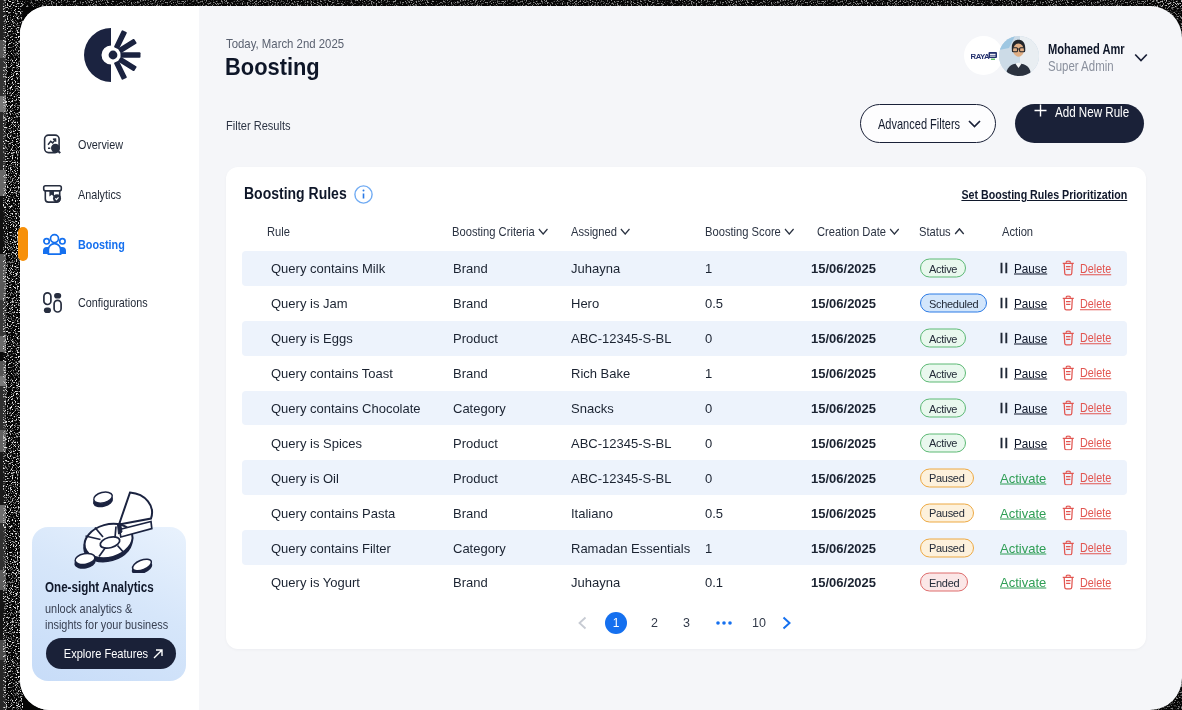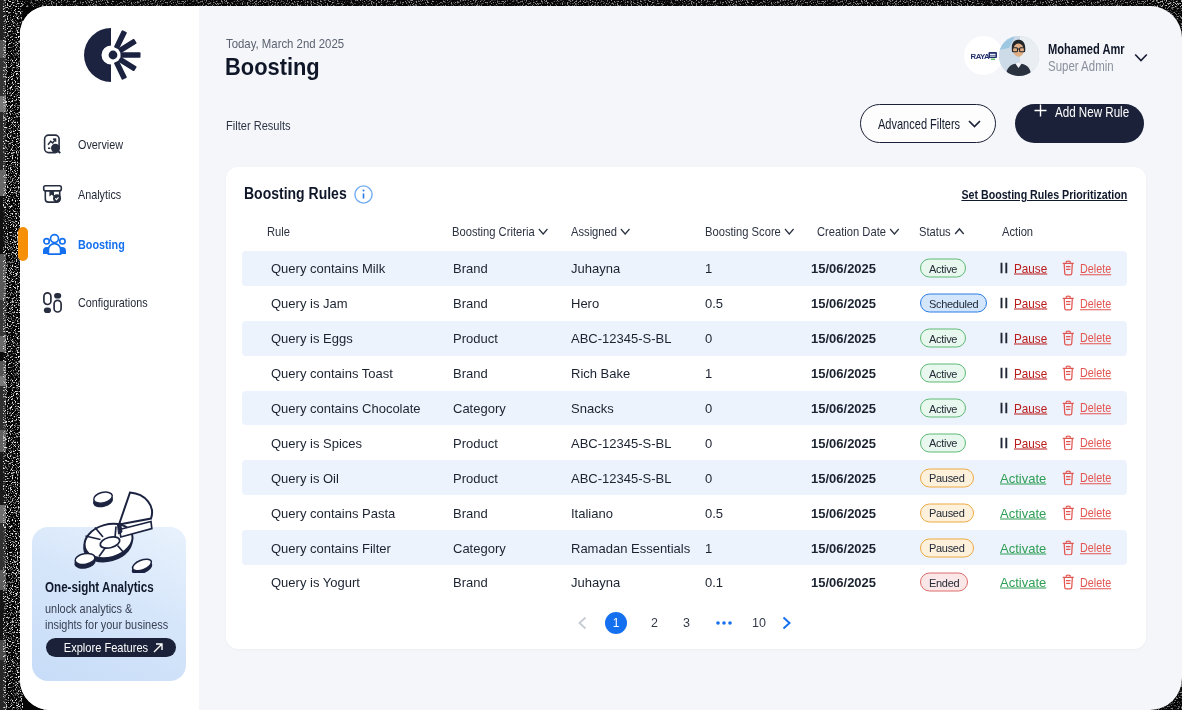--- a/index.html
+++ b/index.html
@@ -11,21 +11,21 @@
 .sidebar{position:absolute;left:0;top:0;width:179px;height:704px;background:#fff}
 .nav-item{position:absolute;left:0;width:179px;height:24px}
 .nav-item .lbl{position:absolute;left:58px;top:50%;transform:translateY(-50%) scaleX(.8);transform-origin:0 50%;font-size:13.5px;color:#1e2634;white-space:nowrap}
 .nav-item svg{position:absolute;left:22px;top:50%;transform:translateY(-50%)}
 .nav-item.active .lbl{color:#1570EF;font-weight:bold}
 .orange-pill{position:absolute;left:18px;top:227px;width:10px;height:34px;border-radius:6px;background:#F79009;z-index:5}
 
 .promo{position:absolute;left:12px;top:521px;width:154px;height:154px;border-radius:16px;background:linear-gradient(205deg,#e9f2fd 0%,#d6e6fa 45%,#c7dcf8 100%)}
 .promo .t1{position:absolute;left:13px;top:52px;font-size:14px;font-weight:bold;color:#10182b;transform:scaleX(.83);transform-origin:0 0;white-space:nowrap}
 .promo .t2{position:absolute;left:13px;top:74px;font-size:12.7px;line-height:16.4px;color:#394153;transform:scaleX(.86);transform-origin:0 0;white-space:nowrap}
-.promo .btn{position:absolute;left:14px;top:111px;width:130px;height:19px;border-radius:16px;background:#1a2138;color:#fff;font-size:12.6px;display:flex;align-items:center;justify-content:center;gap:6px}
+.promo .btn{position:absolute;left:14px;top:111px;width:130px;height:31px;border-radius:16px;background:#1a2138;color:#fff;font-size:12.6px;display:flex;align-items:center;justify-content:center;gap:6px}
 .promo .btn i{font-style:normal;display:inline-block;transform:scaleX(.88)}
 .illus{position:absolute;left:40px;top:-42px}
 
 .h-today{position:absolute;left:206px;top:30px;font-size:13px;color:#5a6170;transform:scaleX(.875);transform-origin:0 0;white-space:nowrap}
 .h-title{position:absolute;left:205px;top:48px;font-size:23px;font-weight:bold;color:#0e1628;transform:scaleX(.95);transform-origin:0 0}
 .h-filter{position:absolute;left:206px;top:112px;font-size:13.5px;color:#2c3444;transform:scaleX(.82);transform-origin:0 0;white-space:nowrap}
 .chip-raya{position:absolute;left:944px;top:30px;width:39px;height:39px;border-radius:50%;background:#fff;overflow:hidden}
 .chip-ava{position:absolute;left:979px;top:30px;width:40px;height:40px;border-radius:50%;overflow:hidden;background:#cfdde9}
 .chip-name{position:absolute;left:1028px;top:34px;font-size:15px;font-weight:bold;color:#0e1628;transform:scaleX(.74);transform-origin:0 0;white-space:nowrap}
 .chip-role{position:absolute;left:1028px;top:52px;font-size:14.5px;color:#8a909d;transform:scaleX(.79);transform-origin:0 0;white-space:nowrap}
@@ -50,21 +50,21 @@
 .c1{left:29px}.c2{left:211px}.c3{left:329px}.c4{left:463px}
 .c1,.c2,.c3{transform:translateY(-50%) scaleX(.93);transform-origin:0 50%}
 .c5{left:569px;font-weight:bold;transform:translateY(-50%) scaleX(.96);transform-origin:0 50%}
 .c6{left:678px}.c7{left:758px;display:flex;align-items:center}
 .pill{display:inline-block;padding:2.5px 8px;border-radius:11px;font-size:11px;letter-spacing:-.3px;color:#232b38;border:1.5px solid}
 .pill i{font-style:normal}
 .pill.active{background:#e9f8ee;border-color:#5cb974}
 .pill.sched{background:#d3e6fb;border-color:#2b7ae5}
 .pill.paused{background:#fdf1dc;border-color:#eda943}
 .pill.ended{background:#fbe7e7;border-color:#de6c6c}
-.act-pause{display:flex;align-items:center;gap:6px;color:#b91c1c}
+.act-pause{display:flex;align-items:center;gap:6px;color:#0f172a}
 .act-pause u{font-weight:normal;display:inline-block;transform:scaleX(.9);transform-origin:0 50%}
 .act-activate{color:#2f9e55;text-decoration:underline;display:inline-block;transform:scaleX(.86);transform-origin:0 50%}
 .act-del{display:flex;align-items:center;gap:4px;color:#e25550;position:absolute;left:819px;top:50%;transform:translateY(-50%)}
 .act-del u{display:inline-block;transform:scaleX(.83);transform-origin:0 50%}
 .pag{position:absolute;left:0;top:444px;width:920px;height:32px}
 .pag .pg1{position:absolute;left:379px;top:1px;width:22px;height:22px;border-radius:50%;background:#1570EF;color:#fff;font-size:12px;display:flex;align-items:center;justify-content:center}
 .pag .n{position:absolute;top:5px;font-size:12.5px;color:#333b4a}
 </style>
 </head>
 <body>

